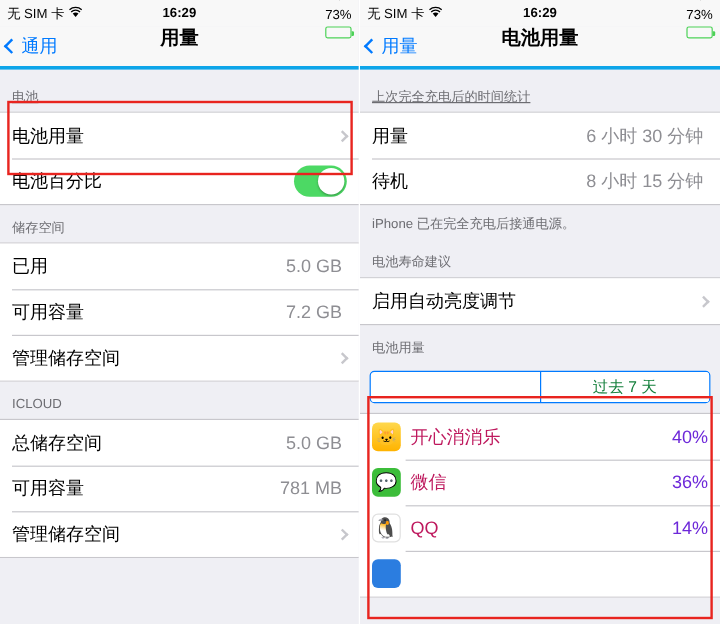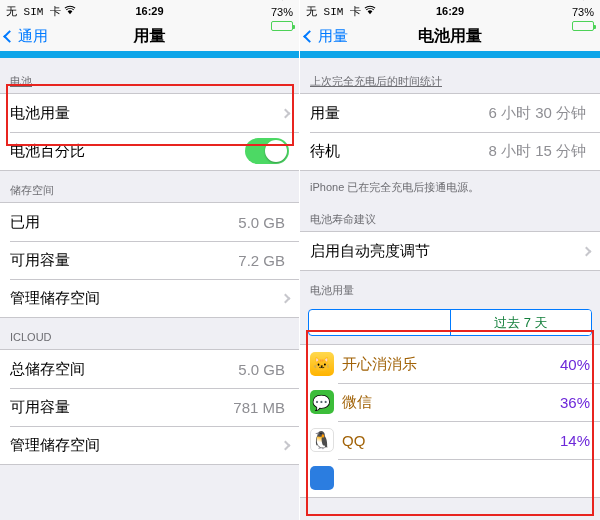--- a/index.html
+++ b/index.html
@@ -26,21 +26,21 @@
   .statusbar {
     height: 22px;
     background: #f8f8f8;
     display: flex;
     align-items: center;
     font-size: 11px;
     color: #000;
     padding: 0 6px;
     position: relative;
   }
-  .sb-left { display: flex; align-items: center; gap: 3px; font-family: Liberation Mono, monospace; }
+  .sb-left { display: flex; align-items: center; gap: 3px; }
   .sb-center {
     position: absolute; left: 0; right: 0; text-align: center;
     font-size: 11px; font-weight: bold; pointer-events: none;
   }
   .sb-right {
     margin-left: auto; display: flex; align-items: center; gap: 3px;
     position: relative; z-index: 2; flex-direction: column;
   }
   .wifi-glyph { font-size: 10px; }
   .batt-text { font-size: 11px; }
@@ -62,23 +62,22 @@
   .batt-fill {
     height: 100%;
     background: #4cd257;
     border-radius: 1px;
   }
 
   
   .navbar {
     height: 36px;
     background: #f8f8f8;
-    border-bottom: 7px solid #0ea5e9;
-    display: flex;
-    align-items: center;
+    border-bottom: 3px solid #0ea5e9;
+    display: flex;
     position: relative;
   }
   .nav-back {
     display: flex; align-items: center;
     color: #007aff;
     font-size: 15px;
     padding-left: 5px;
     gap: 2px;
     white-space: nowrap;
   }
@@ -215,21 +214,21 @@
     width: 24px; height: 24px;
     border-radius: 5px;
     margin-right: 8px;
     flex: 0 0 auto;
     display: flex; align-items: center; justify-content: center;
     font-size: 13px;
     color: #fff;
     overflow: hidden;
     position: relative;
   }
-  .app-name { flex: 1; color: #a16207; }
+  .app-name { flex: 1; color: #be185d; }
   .app-pct { color: #6d28d9; font-size: 15px; }
   .icon-happy { background: linear-gradient(#ffd84d,#ffb300); }
   .icon-wechat { background: #3cbd3a; }
   .icon-qq { background: #ffffff; border: 1px solid #e0e0e0; }
   .icon-partial { background: #2b7de0; }
   .qq-glyph { color: #12b7f5; font-size: 17px; line-height: 1; }
   .wc-glyph { color: #fff; font-size: 15px; line-height: 1; }
   .hp-glyph { color: #7a3b00; font-size: 14px; line-height: 1; }
 </style>
 </head>

